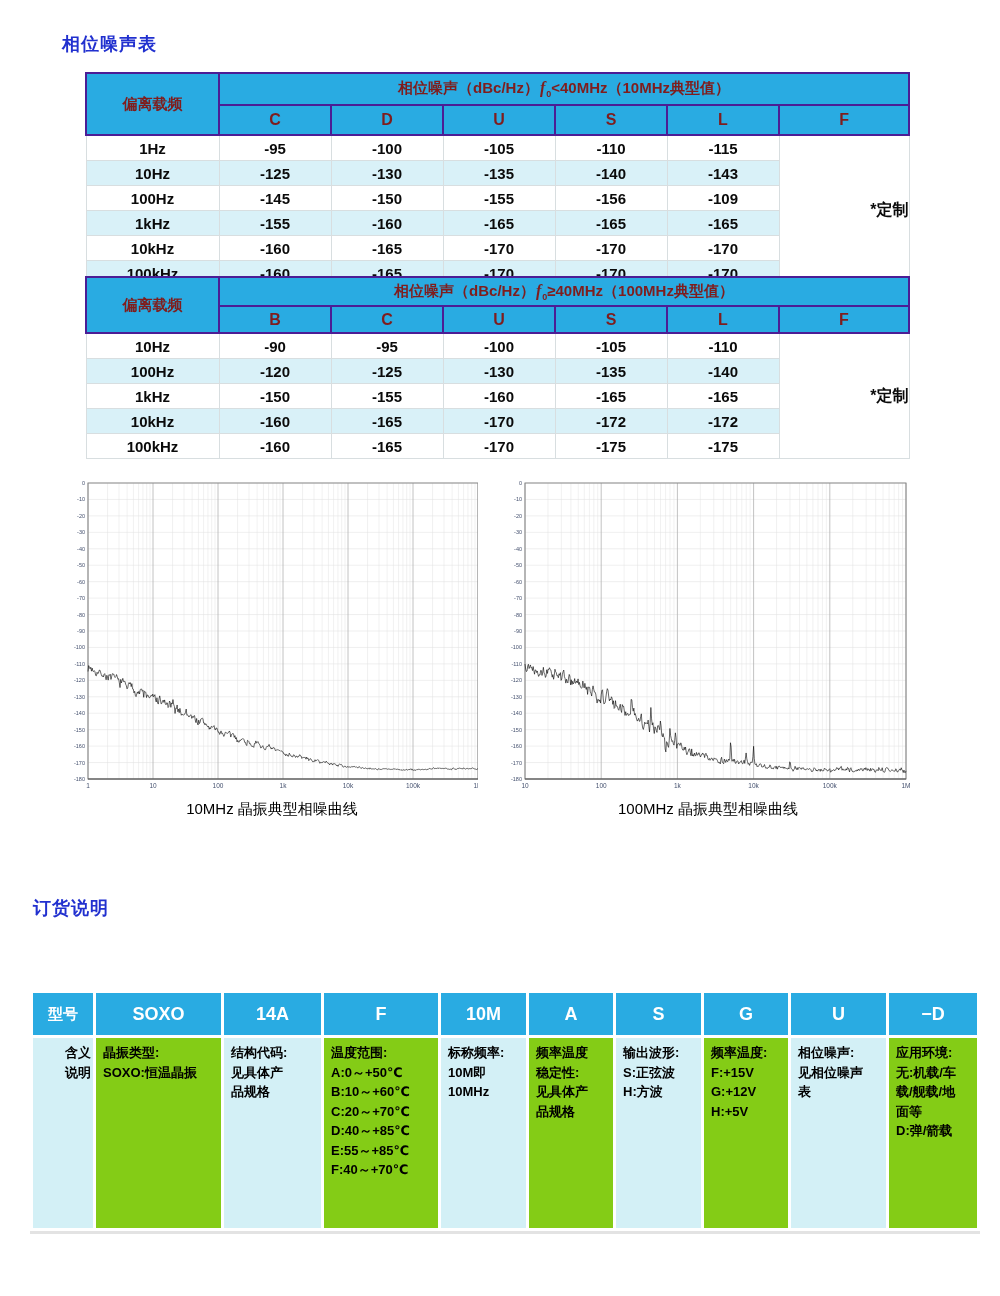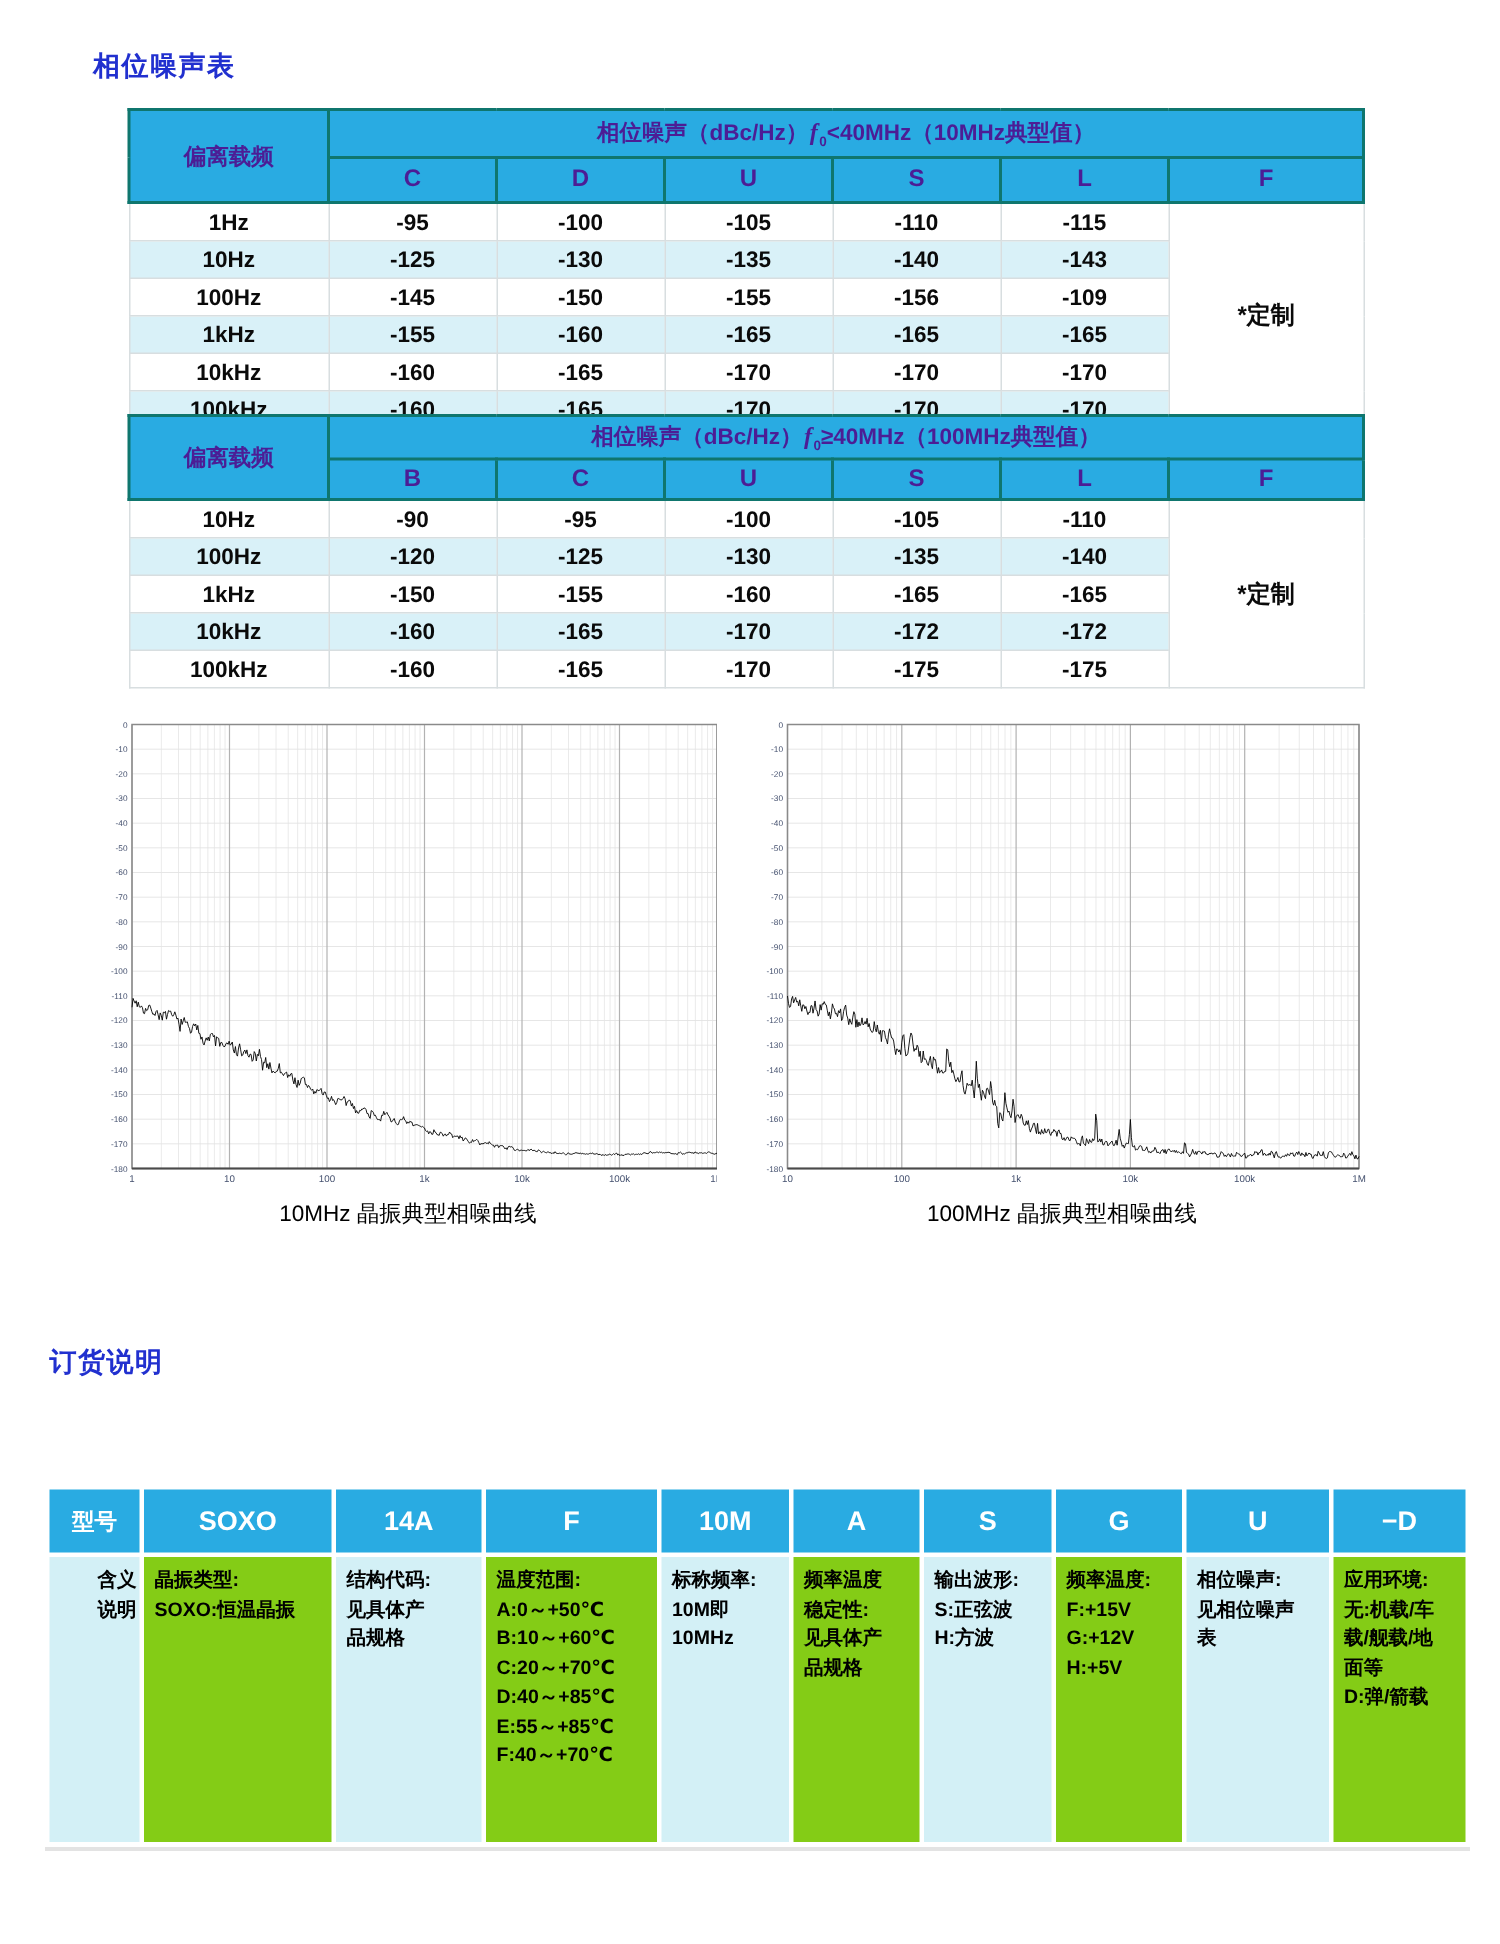--- a/index.html
+++ b/index.html
@@ -5,27 +5,27 @@
   html,body{margin:0;padding:0;background:#ffffff;}
   body{width:1000px;height:1296px;position:relative;font-family:"Liberation Sans","DejaVu Sans",sans-serif;}
   .section-title{position:absolute;font-size:18px;font-weight:bold;color:#2130cf;letter-spacing:1px;}
   #title-phase{left:33px;top:32px;margin-left:29px;}
   #title-ordering{left:33px;top:896px;}
 
   
   table.pn{position:absolute;left:85px;border-collapse:collapse;table-layout:fixed;width:823px;}
   #pn1{top:72px;}
   #pn2{top:276px;}
-  table.pn th{background:#29abe2;color:#4c1d95;font-weight:bold;border:2px solid #0f766e;text-align:center;}
+  table.pn th{background:#29abe2;color:#7f1d1d;font-weight:bold;border:2px solid #4c1d95;text-align:center;}
   table.pn th.big{font-size:15px;height:28px;}
   table.pn th.corner{font-size:15px;}
   table.pn th.letter{font-size:16px;height:26px;}
   table.pn td{border:1px solid #d8dee0;text-align:center;font-size:15px;font-weight:bold;color:#0a0a0a;height:24px;padding:0;}
   table.pn tr.alt td{background:#d9f1f8;}
-  table.pn td.custom{background:#ffffff;font-size:16px;}
+  table.pn td.custom{background:#ffffff;font-size:16px;text-align:right;}
   .fsym{font-family:"Liberation Serif","DejaVu Serif",serif;font-style:italic;font-weight:bold;font-size:16px;padding:0 1px;}
   table.pn sub{font-size:9px;}
 
   
   .chart{position:absolute;top:477px;}
   #chart1{left:66px;}
   #chart2{left:503px;}
   .chart-caption{position:absolute;top:800px;text-align:center;font-size:15px;font-weight:normal;color:#000;}
   #caption1{left:66px;width:412px;}
   #caption2{left:503px;width:410px;}

